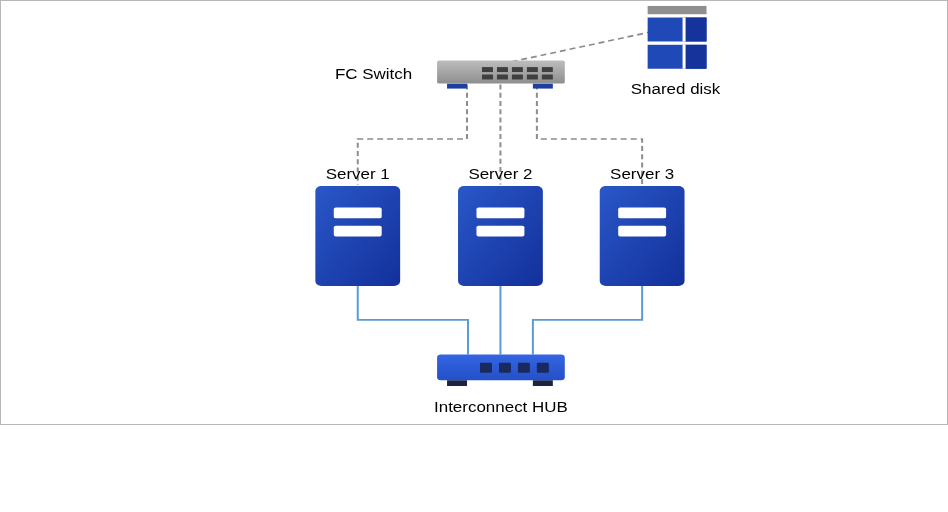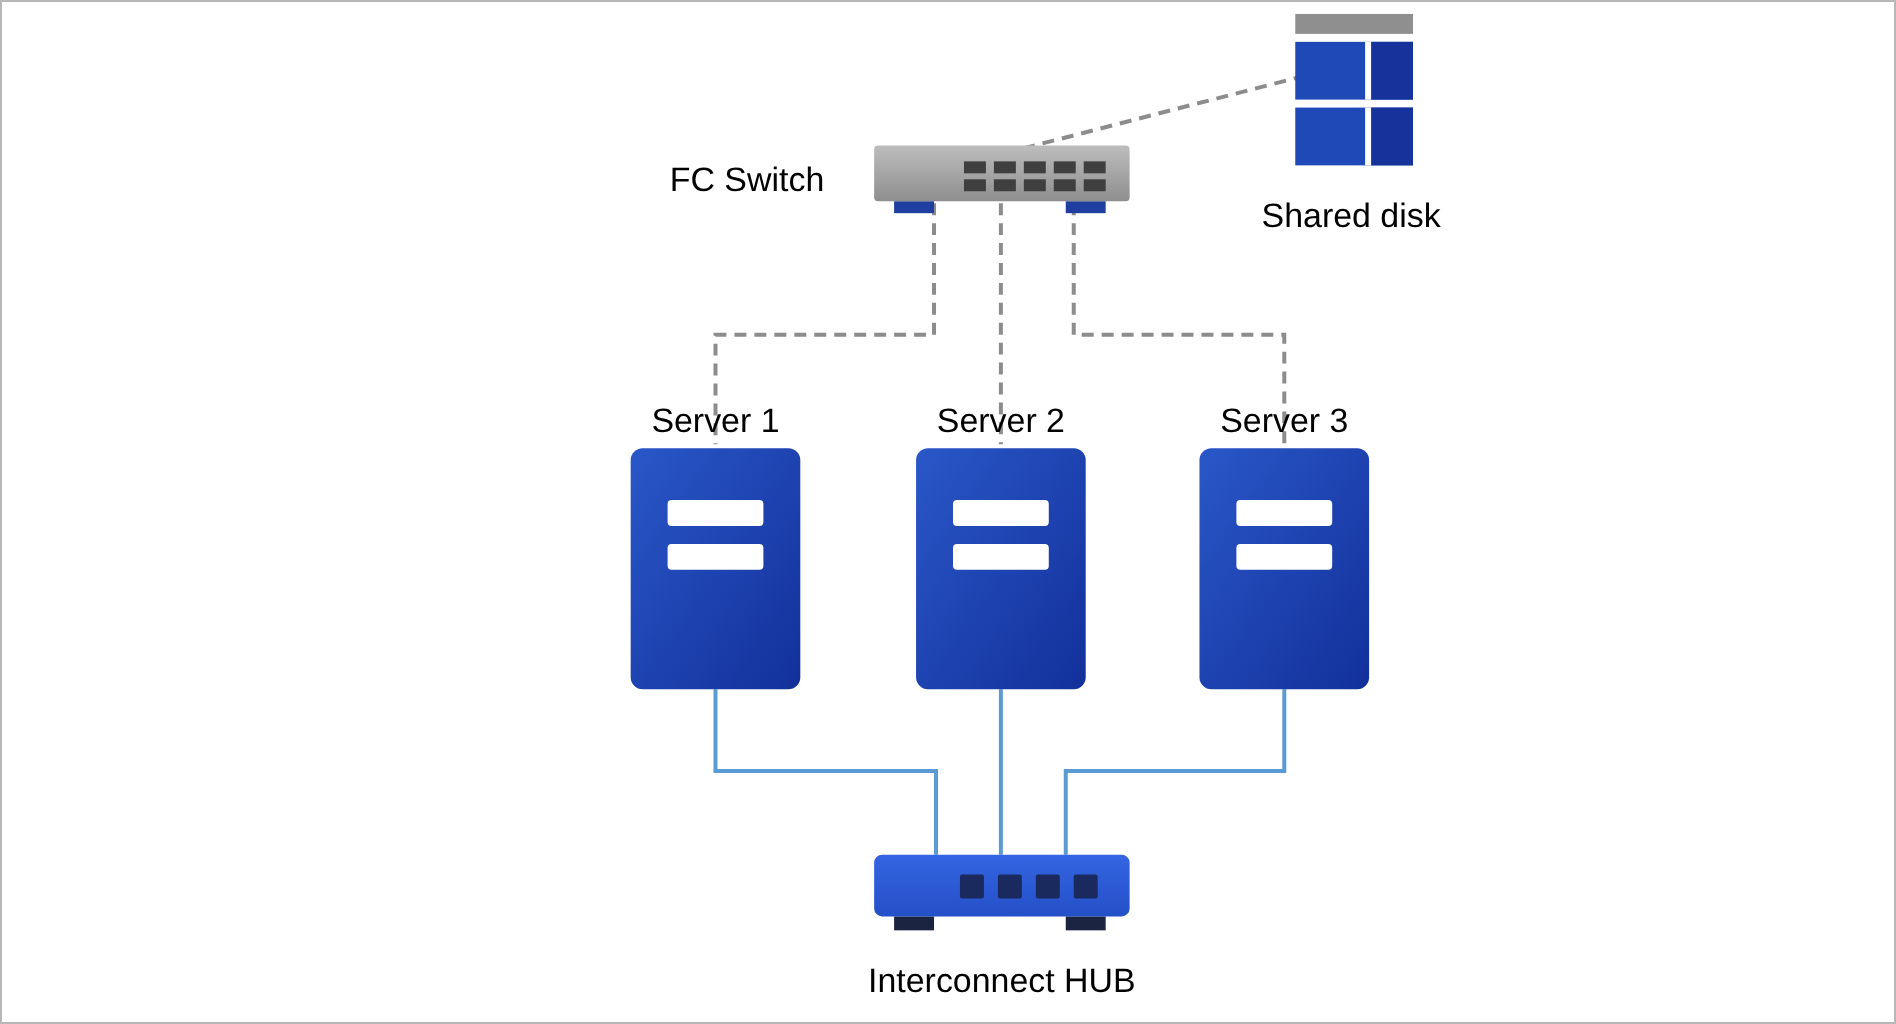--- a/index.html
+++ b/index.html
@@ -4,21 +4,21 @@
 <style>
   html, body {
     margin: 0;
     padding: 0;
     background: #ffffff;
     font-family: "Liberation Sans", sans-serif;
   }
   .canvas {
     position: relative;
     width: 948px;
-    height: 512px;
+    height: 425px;
     box-sizing: border-box;
     background: #ffffff;
     border: 1px solid #b7b7b7;
     overflow: hidden;
   }
   .canvas svg {
     position: absolute;
     inset: 0;
     width: 100%;
     height: 100%;

